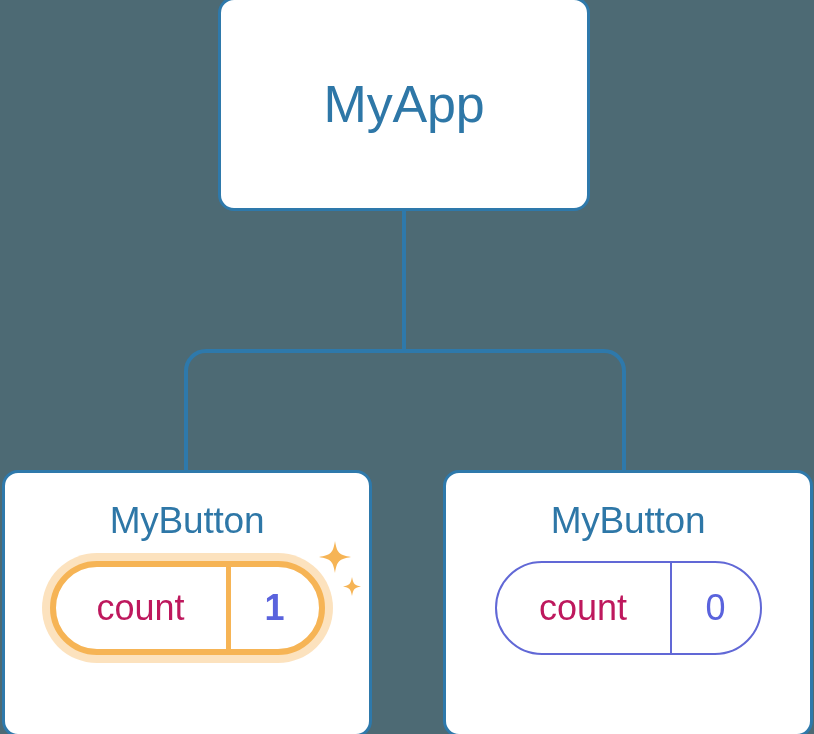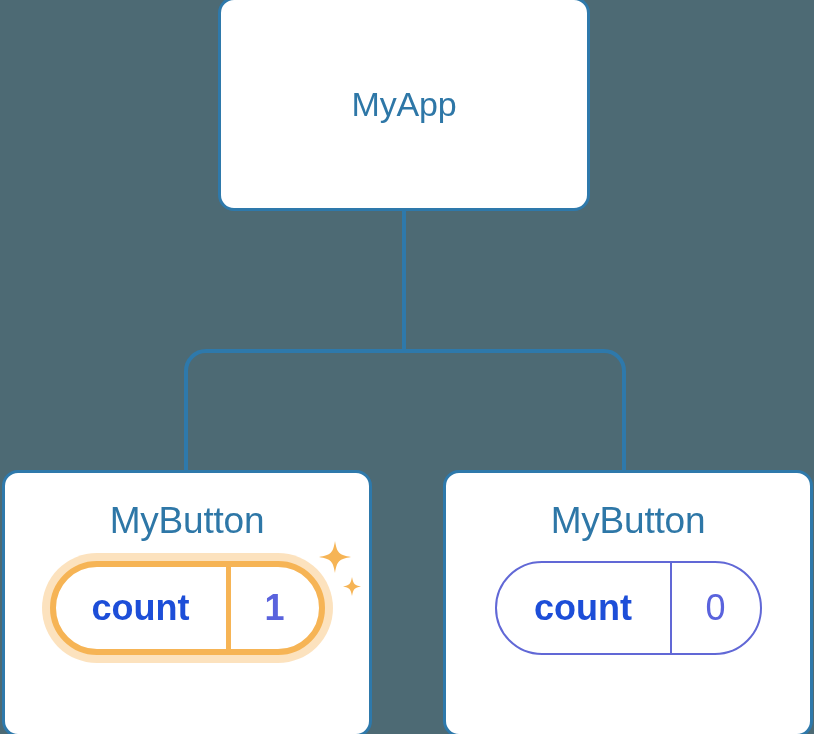--- a/index.html
+++ b/index.html
@@ -63,21 +63,21 @@
 
   .node-title {
     color: #2e77a7;
     font-size: 38px;
     font-weight: 400;
     letter-spacing: -0.2px;
     line-height: 1;
     white-space: nowrap;
   }
   .node-root .node-title {
-    font-size: 34px;
+    font-size: 52px;
   }
   .node-child-left .node-title,
   .node-child-right .node-title {
     margin-top: 29px;
     font-size: 37px;
   }
 
   
   .pill-wrap {
     position: relative;
@@ -107,22 +107,21 @@
   .pill-key,
   .pill-val {
     display: flex;
     align-items: center;
     justify-content: center;
     box-sizing: border-box;
   }
   .pill-key {
     width: 175px;
     font-size: 36px;
-    color: #1d4ed8;
-    font-weight: bold;
+    color: #be185d;
   }
   .pill-val {
     width: 88px;
     font-size: 36px;
     color: #5a63dd;
   }
   .pill-plain .pill-key { border-right: 2px solid #6168d6; }
   .pill-highlight .pill-key { border-right: 5px solid #f6b455; }
   .pill-highlight .pill-val { font-weight: 700; color: #5a63dd; }
 

